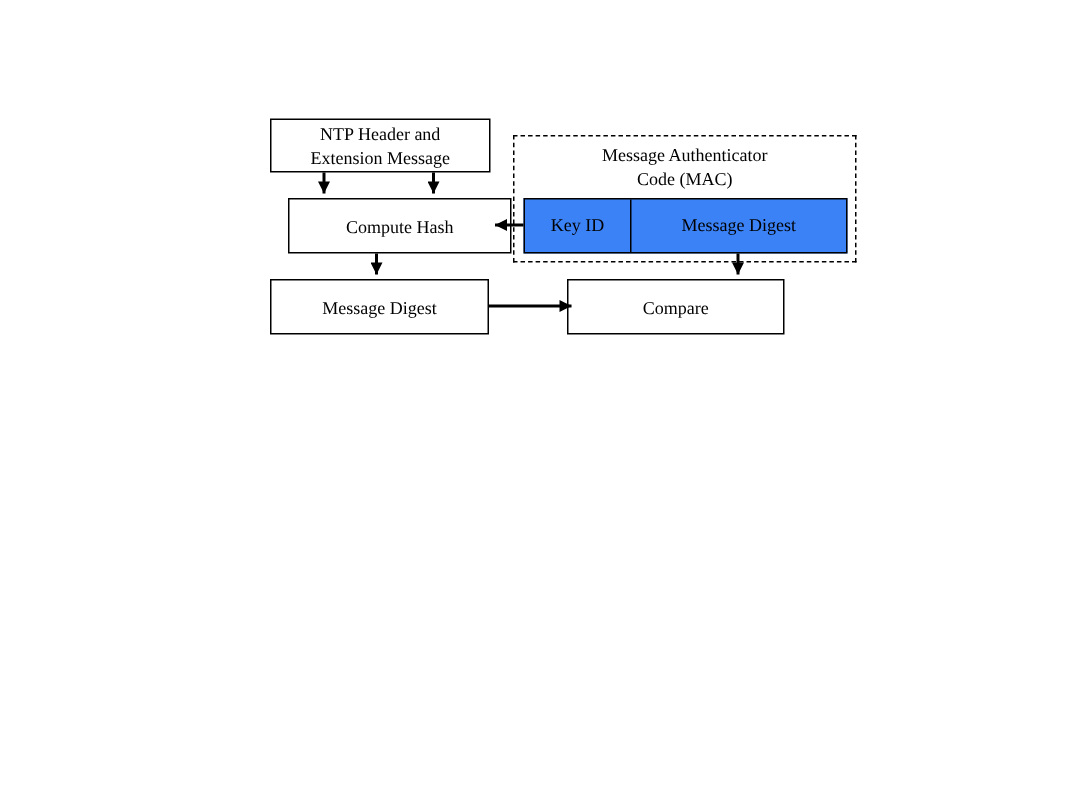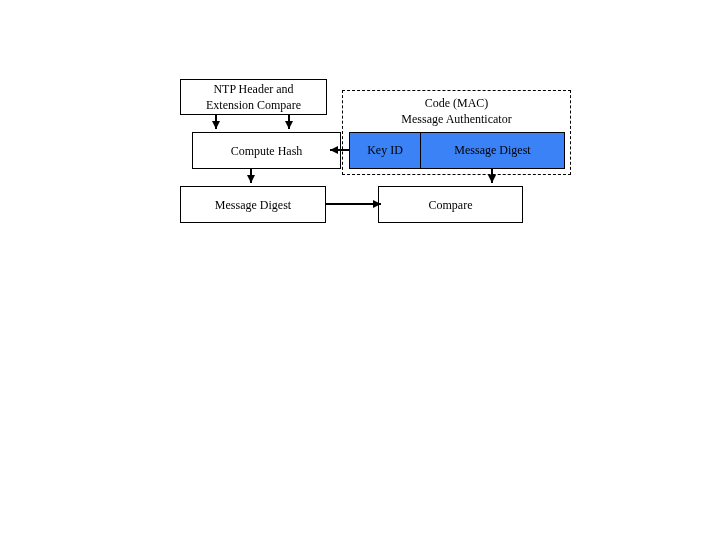--- a/index.html
+++ b/index.html
@@ -70,29 +70,29 @@
   }
   .lbl-line { display: block; }
 </style>
 </head>
 <body>
 
 <div class="canvas">
 
   <div class="dashed-box" style="left:342px; top:90px; width:229px; height:85px;">
     <div class="mac-title">
+      <span class="lbl-line">Message Authenticator</span>
       <span class="lbl-line">Code (MAC)</span>
-      <span class="lbl-line">Message Authenticator</span>
     </div>
   </div>
 
   <div class="box" style="left:180px; top:79px; width:147px; height:36px;">
     <div>
       <span class="lbl-line">NTP Header and</span>
-      <span class="lbl-line">Extension Compare</span>
+      <span class="lbl-line">Extension Message</span>
     </div>
   </div>
 
   <div class="box" style="left:192px; top:132px; width:149px; height:37px;">
     <span>Compute Hash</span>
   </div>
 
   <div class="box" style="left:180px; top:186px; width:146px; height:37px;">
     <span>Message Digest</span>
   </div>

